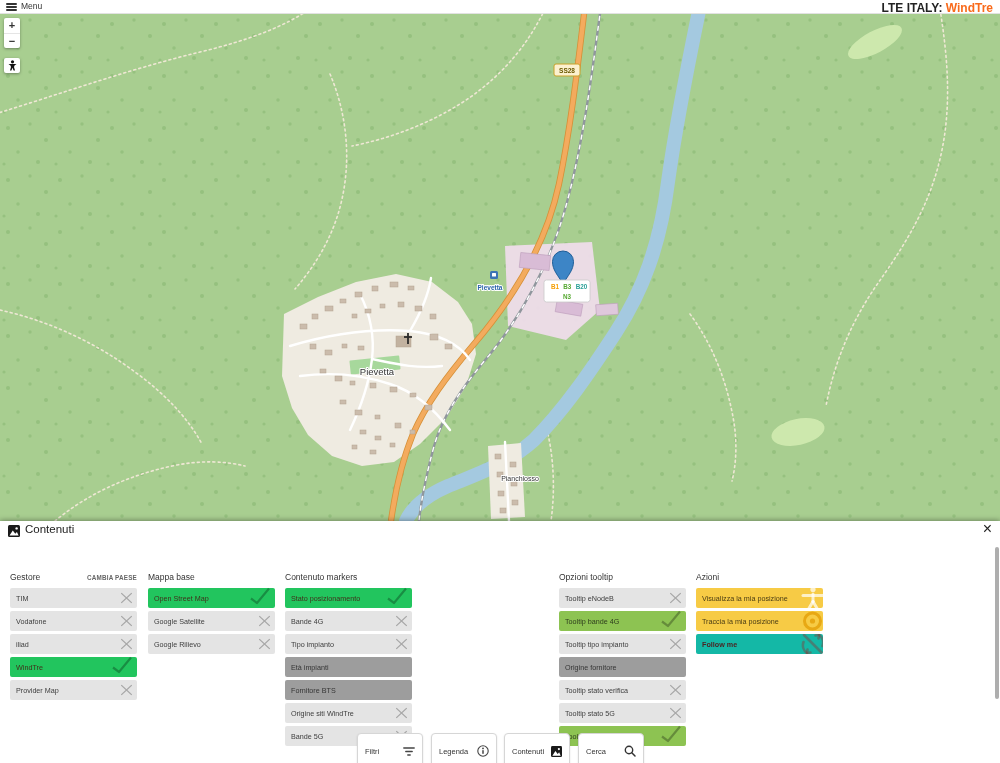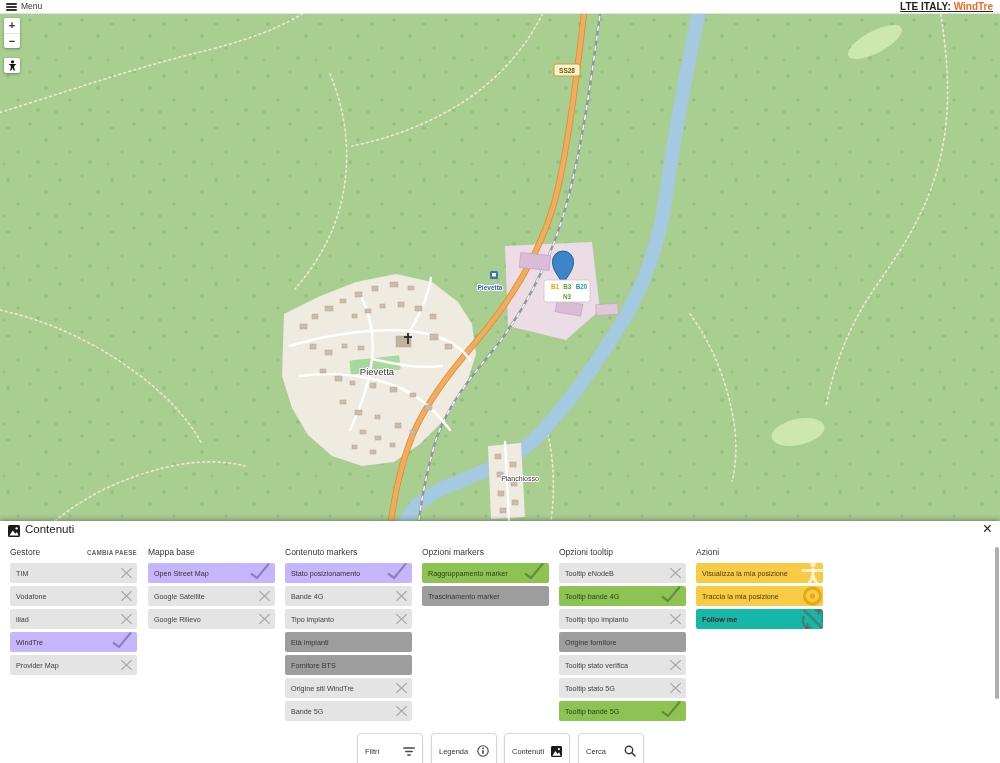--- a/index.html
+++ b/index.html
@@ -6,21 +6,21 @@
   html,body { width:1000px; height:763px; overflow:hidden; background:#fff;
               font-family:"Liberation Sans", sans-serif; }
 
   
   .topbar { position:absolute; top:0; left:0; width:1000px; height:14px;
             background:#ffffff; border-bottom:1px solid #e2e2e2; z-index:40;
             display:flex; align-items:center;padding-left:40px; }
   .hamburger { position:absolute; left:6px; top:3px; width:11px; height:8px; cursor:pointer; }
   .hamburger span { display:block; height:1.6px; background:#333; margin-bottom:1.5px; border-radius:1px; }
   .menu-label { position:absolute; left:21px; top:1px; font-size:8.5px; color:#333; }
-  .app-title { position:absolute; right:7px; top:1px; font-size:10px; font-weight:700; color:#222;text-decoration:underline; }
+  .app-title { position:absolute; right:7px; top:1px; font-size:12px; font-weight:700; color:#222; }
   .app-title .op { color:#f96a1b; }
 
   
   .map { position:absolute; top:14px; left:0; width:1000px; height:507px;
          background:#a8ce90; overflow:hidden; }
   .mapsvg { position:absolute; top:0; left:0; }
   .halo { paint-order:stroke; stroke:#ffffff; stroke-width:2px; stroke-linejoin:round; }
 
   .zoomctl { position:absolute; left:4px; top:4px; width:16px; background:#fff;
              border-radius:2px; box-shadow:0 1px 3px rgba(0,0,0,.35); z-index:5; }
@@ -36,31 +36,31 @@
            background:#ffffff; z-index:30; box-shadow:0 -1px 5px rgba(0,0,0,.35); }
   .panel-title-icon { position:absolute; left:8px; top:4px; width:12px; height:12px; }
   .panel-title { position:absolute; left:25px; top:2px; font-size:11.5px; color:#222; }
   .panel-close { position:absolute; right:8px; top:0px; font-size:16px; font-weight:300;
                  color:#222; cursor:pointer; line-height:16px; }
   .panel-scrollbar { position:absolute; right:1px; top:26px; width:4px; height:152px;
                      background:#aeaeae; border-radius:2px; }
 
   .col { position:absolute; top:26px; width:127px; }
   .col-0{left:10px} .col-1{left:148px} .col-2{left:285px} .col-3{left:422px} .col-4{left:559px} .col-5{left:696px}
-  .col-header { position:relative; height:16px; font-size:8.5px; color:#333; }
+  .col-header { position:relative; height:16px; font-size:8.5px; color:#333;margin-top:25px; }
   .col-action { position:absolute; right:0; top:2px; font-size:6.3px; font-weight:700;
                 color:#666; letter-spacing:.2px; cursor:pointer; }
   .items { margin-top:0; }
 
   .item { position:relative; height:20px; margin-bottom:3px; border-radius:2px;
           display:flex; align-items:center; padding:8px 6px; font-size:7.2px; color:#3d3d3d;
           overflow:visible; cursor:pointer; }
   .item.off { background:#e4e4e4; }
   .item.disabled { background:#9d9d9d; color:#353535; cursor:default; }
-  .item.selected-orange { background:#c4b5fd; color:#41301a; }
+  .item.selected-orange { background:#22c55e; color:#41301a; }
   .item.selected-green  { background:#8dc352; color:#2e3d1d; }
   .item.action-yellow { background:#f7cb45; color:#4a3c14; overflow:hidden; }
   .item.action-red    { background:#14b8a6; color:#4b2424; overflow:hidden;font-weight:bold; }
   .item-icon { position:absolute; right:3px; top:50%; transform:translateY(-50%); display:flex; }
   .item-icon.check-icon { right:4px; top:42%; }
   .item-icon.person-icon, .item-icon.target-icon, .item-icon.follow-off-icon { right:-3px; }
 
   .fbtn { position:absolute; top:212px; width:66px; height:36px; background:#fff;
           border:1px solid #d6d6d6; border-radius:4px; box-shadow:0 1px 2px rgba(0,0,0,.12);
           display:flex; align-items:center; justify-content:space-between; padding:0 7px;
@@ -390,36 +390,20 @@
             <svg width="15" height="13" viewBox="0 0 20 16">
               <g stroke="#a6a6a6" stroke-width="1.7">
                 <line x1="3" y1="1.5" x2="17" y2="14.5"></line>
                 <line x1="17" y1="1.5" x2="3" y2="14.5"></line>
               </g>
             </svg>
           </span>
         </div>
       </div>
   </div>
-  <div class="col col-3">
-    <div class="col-header"><span>Opzioni markers</span></div>
-    <div class="items">
-        <div class="item selected-green">
-          <span class="item-label">Raggruppamento marker</span>
-          <span class="item-icon check-icon">
-            <svg width="22" height="17" viewBox="0 0 22 17">
-              <path d="M2,11 L8,15.5 L20,1" fill="none" stroke="rgba(0,0,0,0.28)" stroke-width="2.2"></path>
-            </svg>
-          </span>
-        </div>
-        <div class="item disabled">
-          <span class="item-label">Trascinamento marker</span>
-        </div>
-      </div>
-  </div>
   <div class="col col-4">
     <div class="col-header"><span>Opzioni tooltip</span></div>
     <div class="items">
         <div class="item off">
           <span class="item-label">Tooltip eNodeB</span>
           <span class="item-icon x-icon">
             <svg width="15" height="13" viewBox="0 0 20 16">
               <g stroke="#a6a6a6" stroke-width="1.7">
                 <line x1="3" y1="1.5" x2="17" y2="14.5"></line>
                 <line x1="17" y1="1.5" x2="3" y2="14.5"></line>

